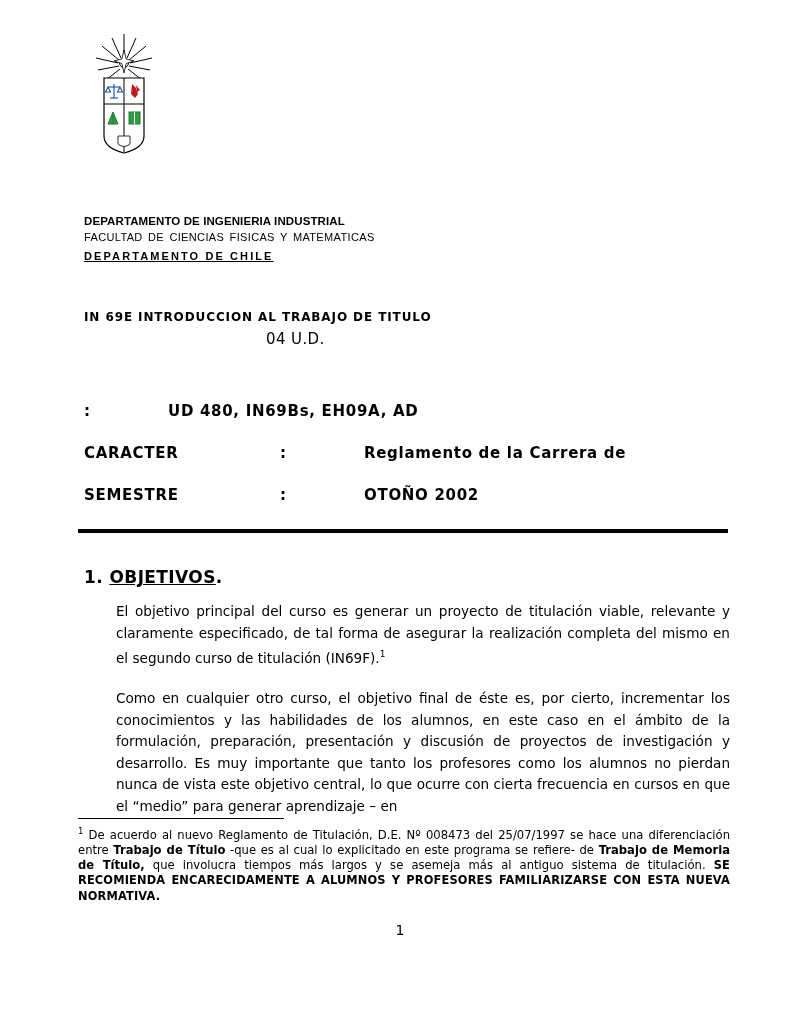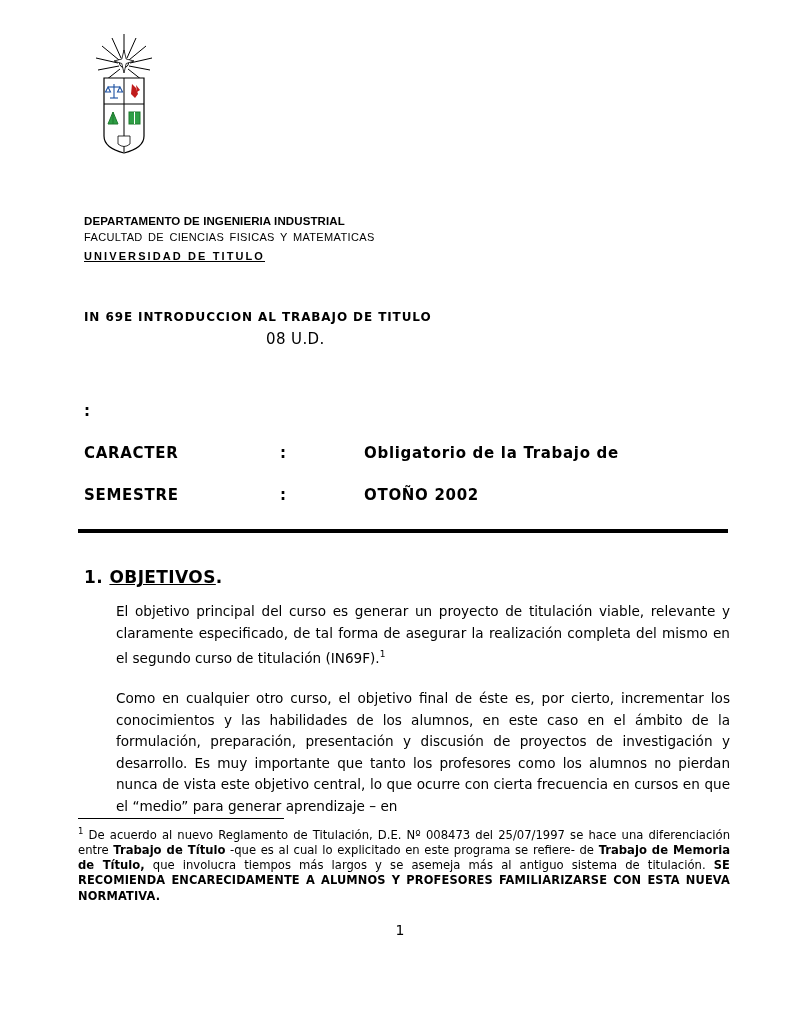--- a/index.html
+++ b/index.html
@@ -227,37 +227,38 @@
         <line x1="42.5" y1="80" x2="42.5" y2="92" stroke="#ffffff"></line>
       </g>
 
       <path d="M26 104 L38 104 L38 112 Q32 117 26 112 Z" fill="#ffffff" stroke="#000000" stroke-width="0.8"></path>
     </svg>
   </div>
 
   <div class="header-block">
     <div class="dept-line">DEPARTAMENTO DE INGENIERIA INDUSTRIAL</div>
     <div class="faculty-line">FACULTAD  DE  CIENCIAS  FISICAS  Y  MATEMATICAS</div>
-    <div><span class="univ-line">UNIVERSIDAD DE TITULO</span></div>
+    <div><span class="univ-line">DEPARTAMENTO DE CHILE</span></div>
   </div>
 
   <div class="course-title">IN 69E INTRODUCCION AL TRABAJO DE TITULO</div>
-  <div class="course-ud">08 U.D.</div>
+  <div class="course-ud">04 U.D.</div>
 
   <div class="info">
 
     <div class="info-row">
       <div class="info-colon">:</div>
+      <div class="info-value">UD 480, IN69Bs, EH09A, AD</div>
     </div>
 
     <div class="info-row">
       <div class="info-label">CARACTER</div>
       <div class="info-colon">:</div>
       <div class="info-value">
-        <span>Obligatorio de la Trabajo de</span>
+        <span>Reglamento de la Carrera de</span>
       </div>
     </div>
 
     <div class="info-row">
       <div class="info-label">SEMESTRE</div>
       <div class="info-colon">:</div>
       <div class="info-value">OTOÑO 2002</div>
     </div>
 
   </div>

